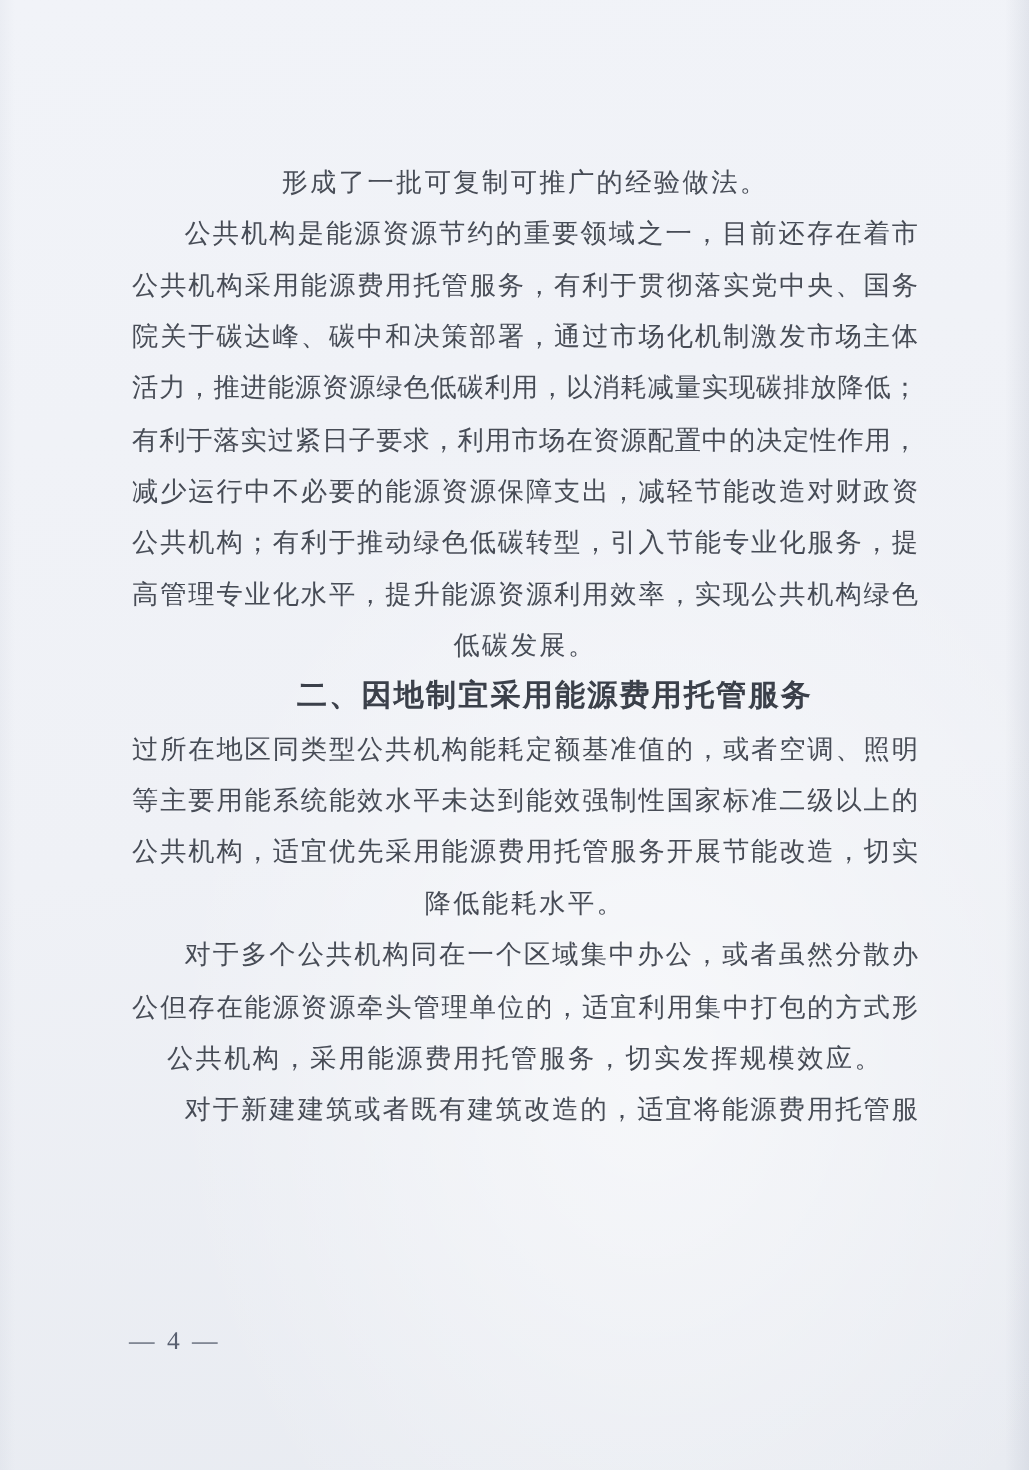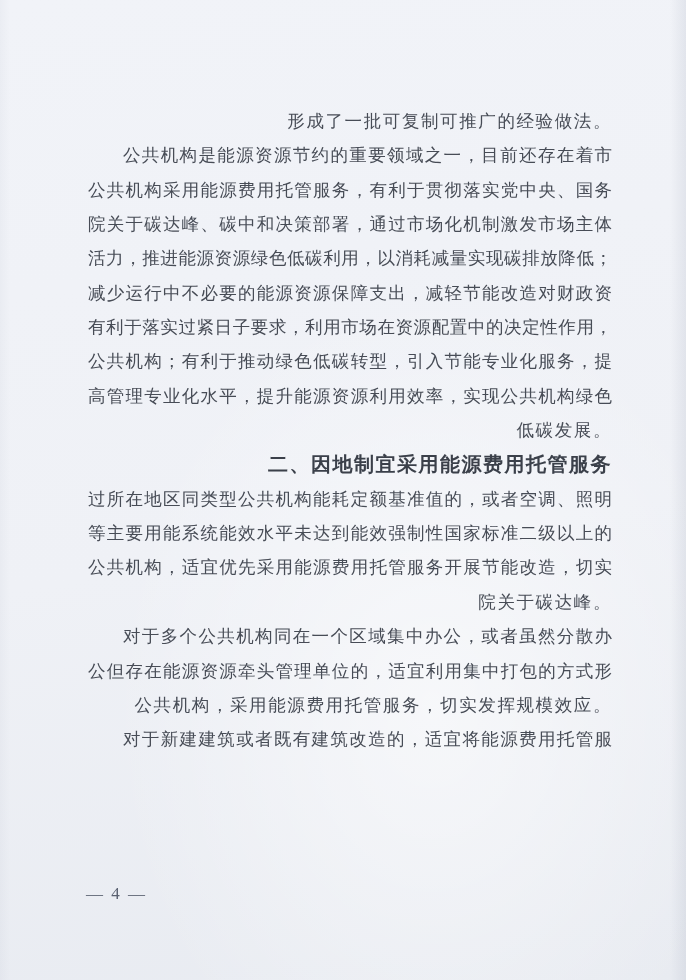--- a/index.html
+++ b/index.html
@@ -37,21 +37,21 @@
     color: #474c56;
     text-rendering: optimizeLegibility;
   }
   .line.justify {
     text-align: justify;
     text-align-last: justify;
     text-justify: inter-character;
     letter-spacing: 0;
   }
   .line.plain {
-    text-align: right;
+    text-align: center;
     letter-spacing: 1.6px;
   }
   .line.indent {
     text-indent: 2em;
   }
   .line.heading {
     font-family: "Liberation Sans", "DejaVu Sans", sans-serif;
     font-weight: 700;
     font-size: 20px;
     color: #3b404a;
@@ -72,29 +72,29 @@
 </head>
 <body>
 
 <div class="page">
   <div class="textblock">
       <div class="line plain">形成了一批可复制可推广的经验做法。</div>
       <div class="line justify indent">公共机构是能源资源节约的重要领域之一，目前还存在着市</div>
       <div class="line justify">公共机构采用能源费用托管服务，有利于贯彻落实党中央、国务</div>
       <div class="line justify">院关于碳达峰、碳中和决策部署，通过市场化机制激发市场主体</div>
       <div class="line justify">活力，推进能源资源绿色低碳利用，以消耗减量实现碳排放降低；</div>
+      <div class="line justify">有利于落实过紧日子要求，利用市场在资源配置中的决定性作用，</div>
       <div class="line justify">减少运行中不必要的能源资源保障支出，减轻节能改造对财政资</div>
-      <div class="line justify">有利于落实过紧日子要求，利用市场在资源配置中的决定性作用，</div>
       <div class="line justify">公共机构；有利于推动绿色低碳转型，引入节能专业化服务，提</div>
       <div class="line justify">高管理专业化水平，提升能源资源利用效率，实现公共机构绿色</div>
       <div class="line plain">低碳发展。</div>
       <div class="line plain indent heading">二、因地制宜采用能源费用托管服务</div>
       <div class="line justify">过所在地区同类型公共机构能耗定额基准值的，或者空调、照明</div>
       <div class="line justify">等主要用能系统能效水平未达到能效强制性国家标准二级以上的</div>
       <div class="line justify">公共机构，适宜优先采用能源费用托管服务开展节能改造，切实</div>
-      <div class="line plain">院关于碳达峰。</div>
+      <div class="line plain">降低能耗水平。</div>
       <div class="line justify indent">对于多个公共机构同在一个区域集中办公，或者虽然分散办</div>
       <div class="line justify">公但存在能源资源牵头管理单位的，适宜利用集中打包的方式形</div>
       <div class="line plain">公共机构，采用能源费用托管服务，切实发挥规模效应。</div>
       <div class="line justify indent">对于新建建筑或者既有建筑改造的，适宜将能源费用托管服</div>
     </div>
   <div class="footer">— 4 —</div>
 </div>
 
 </body></html>

